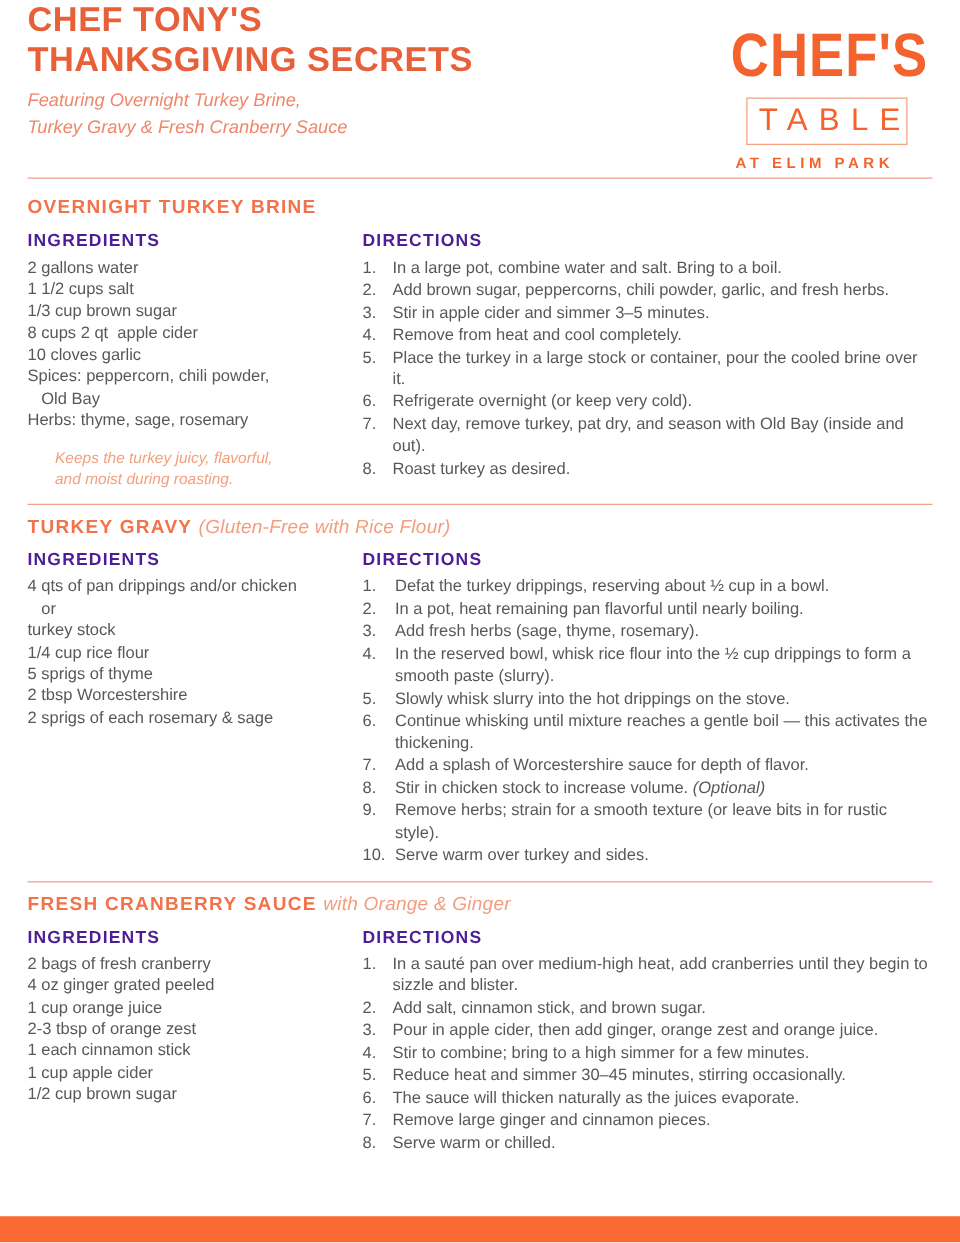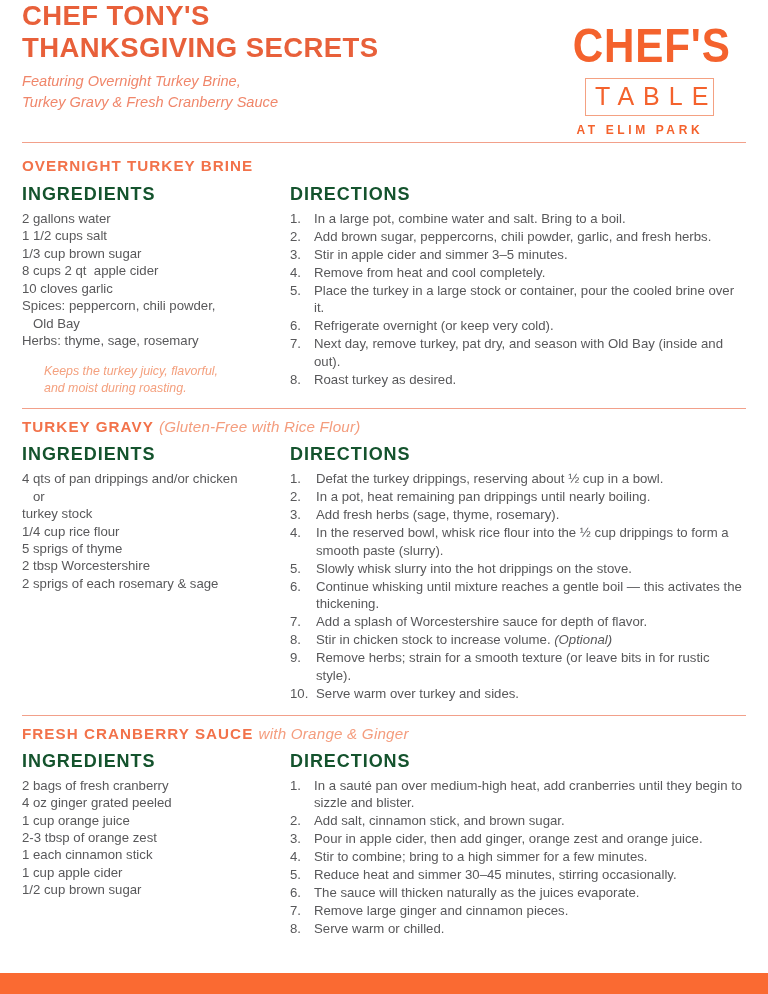--- a/index.html
+++ b/index.html
@@ -50,21 +50,21 @@
     font-style: italic;
     color: #f0866a;
     line-height: 1.42;
   }
   .subtitle span { display: block; }
 
   
   .logo {
     position: absolute;
     top: 22px;
-    right: 32px;
+    right: 20px;
     width: 152px;
     text-align: center;
   }
   .logo-word {
     font-size: 49px;
     font-weight: bold;
     color: #f4622d;
     letter-spacing: 1px;
     line-height: 0.96;
     transform: scaleX(0.86);
@@ -115,23 +115,23 @@
   }
 
   .cols {
     display: flex;
     align-items: flex-start;
   }
   .col-ing { width: 268px; flex: 0 0 268px; }
   .col-dir { flex: 1 1 auto; }
 
   .col-label {
-    font-size: 18px;
-    font-weight: bold;
-    color: #14532d;
+    font-size: 14px;
+    font-weight: bold;
+    color: #4c1d95;
     letter-spacing: 0.95px;
     margin-bottom: 5px;
   }
 
   .ing-list {
     list-style: none;
     margin: 0;
     padding: 0;
     font-size: 13.2px;
     line-height: 1.32;
@@ -272,21 +272,21 @@
             <li>1/4 cup rice flour</li>
             <li>5 sprigs of thyme</li>
             <li>2 tbsp Worcestershire</li>
             <li>2 sprigs of each rosemary &amp; sage</li>
           </ul>
       </div>
       <div class="col-dir">
         <div class="col-label">DIRECTIONS</div>
         <ol class="dir-list wide">
             <li>Defat the turkey drippings, reserving about ½ cup in a bowl.</li>
-            <li>In a pot, heat remaining pan drippings until nearly boiling.</li>
+            <li>In a pot, heat remaining pan flavorful until nearly boiling.</li>
             <li>Add fresh herbs (sage, thyme, rosemary).</li>
             <li>In the reserved bowl, whisk rice flour into the ½ cup drippings to form a smooth paste (slurry).</li>
             <li>Slowly whisk slurry into the hot drippings on the stove.</li>
             <li>Continue whisking until mixture reaches a gentle boil — this activates the thickening.</li>
             <li>Add a splash of Worcestershire sauce for depth of flavor.</li>
             <li>Stir in chicken stock to increase volume. <em>(Optional)</em></li>
             <li>Remove herbs; strain for a smooth texture (or leave bits in for rustic style).</li>
             <li>Serve warm over turkey and sides.</li>
           </ol>
       </div>

